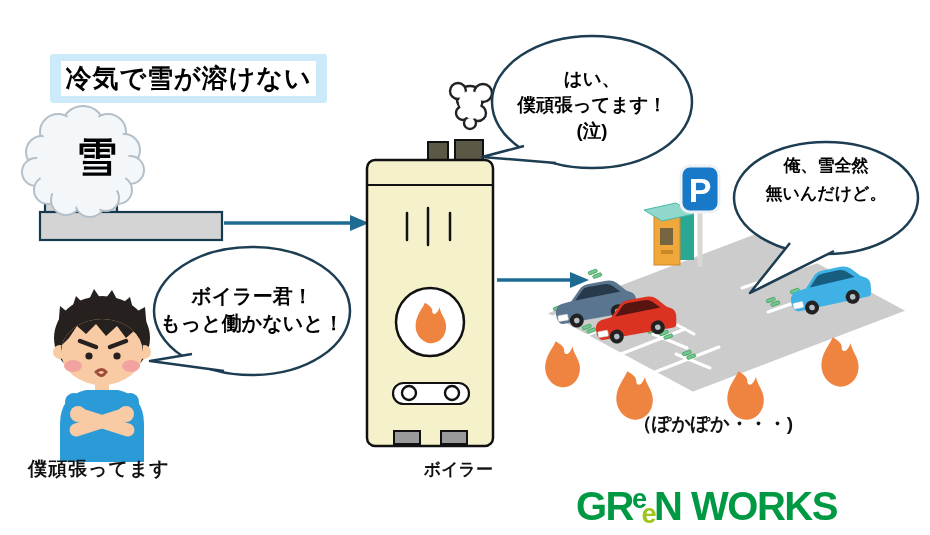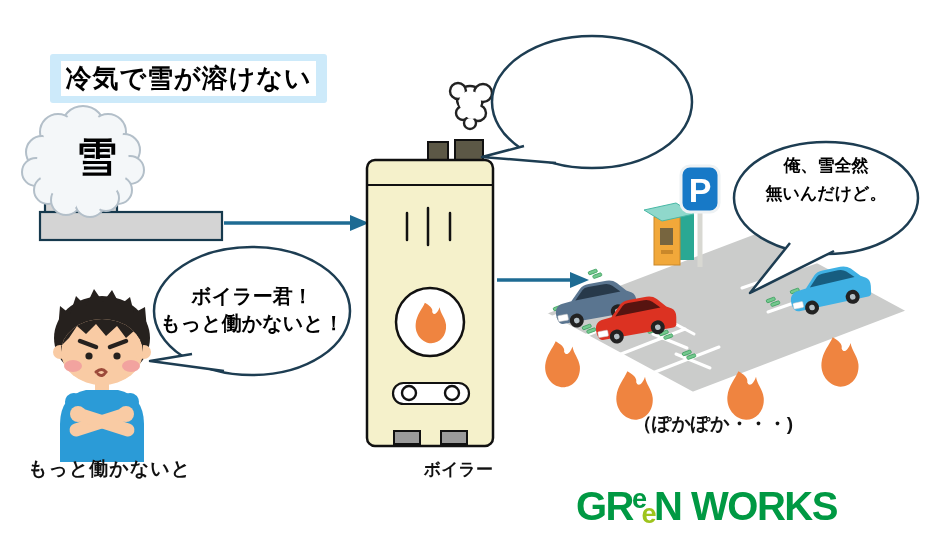--- a/index.html
+++ b/index.html
@@ -241,31 +241,36 @@
   </svg>
 
   <div class="title-box">
     <div class="title-inner">
       <span>冷気で雪が溶けない</span>
     </div>
   </div>
 
   <div class="txt snow-label">雪</div>
 
+  <div class="txt bubble-text bt-boiler">
+    <div>はい、</div>
+    <div>僕頑張ってます！</div>
+    <div>(泣)</div>
+  </div>
   <div class="txt bubble-text bt-parking">
     <div>俺、雪全然</div>
     <div>無いんだけど。</div>
   </div>
   <div class="txt bubble-text bt-person">
     <div>ボイラー君！</div>
     <div>もっと働かないと！</div>
   </div>
 
   <div class="txt boiler-caption">ボイラー</div>
-  <div class="txt person-caption">もっと働かないと</div>
+  <div class="txt person-caption">僕頑張ってます</div>
   <div class="txt asphalt-caption">
     <div>（ぽかぽか・・・)</div>
   </div>
 
   <div class="logo">
     <span>GR</span><span class="e e1">e</span><span class="e e2">e</span><span class="nw">N WORKS</span>
   </div>
 
 </div>
 

